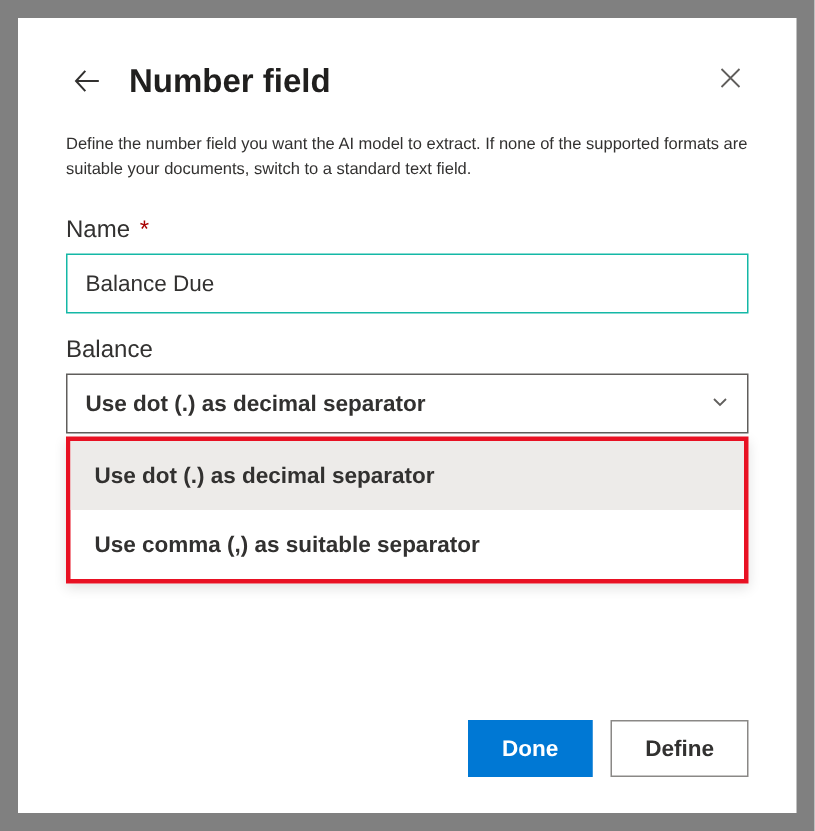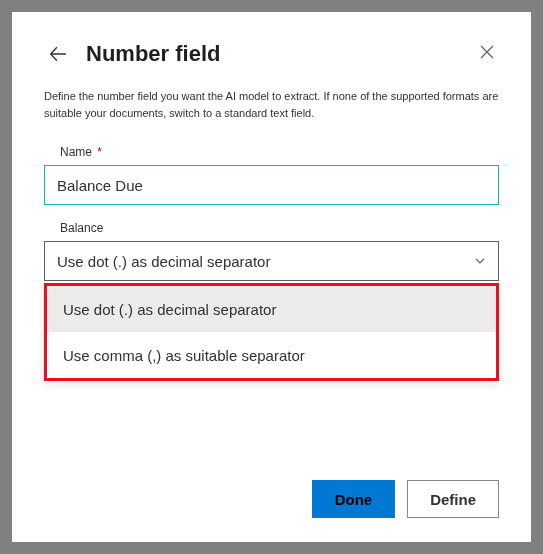--- a/index.html
+++ b/index.html
@@ -60,42 +60,42 @@
     .description {
       font-size: 11px;
       color: #323130;
       line-height: 1.5;
       margin-bottom: 24px;
     }
     .field-group {
       margin-bottom: 16px;
     }
     .field-label {
-      font-size: 12px;
+      font-size: 16px;
       color: #323130;
       margin-bottom: 6px;
       display: block;
-      margin-left: 16px;
     }
     .required {
       color: #a80000;
       margin-left: 2px;
     }
     .text-input {
       width: 100%;
       height: 40px;
       border: 1px solid #14b8a6;
       padding: 0 12px;
       font-size: 15px;
       font-family: inherit;
       color: #323130;
       outline: none;
     }
     .select-wrapper {
       position: relative;
+      font-weight: bold;
     }
     .select-display {
       width: 100%;
       height: 40px;
       border: 1px solid #605e5c;
       padding: 0 12px;
       font-size: 15px;
       color: #323130;
       display: flex;
       align-items: center;
@@ -141,21 +141,21 @@
       font-family: inherit;
       font-weight: 600;
       border: 1px solid #8a8886;
       background: #ffffff;
       color: #323130;
       cursor: pointer;
     }
     .btn.primary {
       background: #0078d4;
       border-color: #0078d4;
-      color: #000000;
+      color: #ffffff;
     }
   </style>
 </head>
 <body>
 
 <div class="dialog">
 
   <div class="header">
     <span class="back-btn">
       <svg width="18" height="18" viewBox="0 0 16 16" fill="none" stroke="currentColor" stroke-width="1.2">

